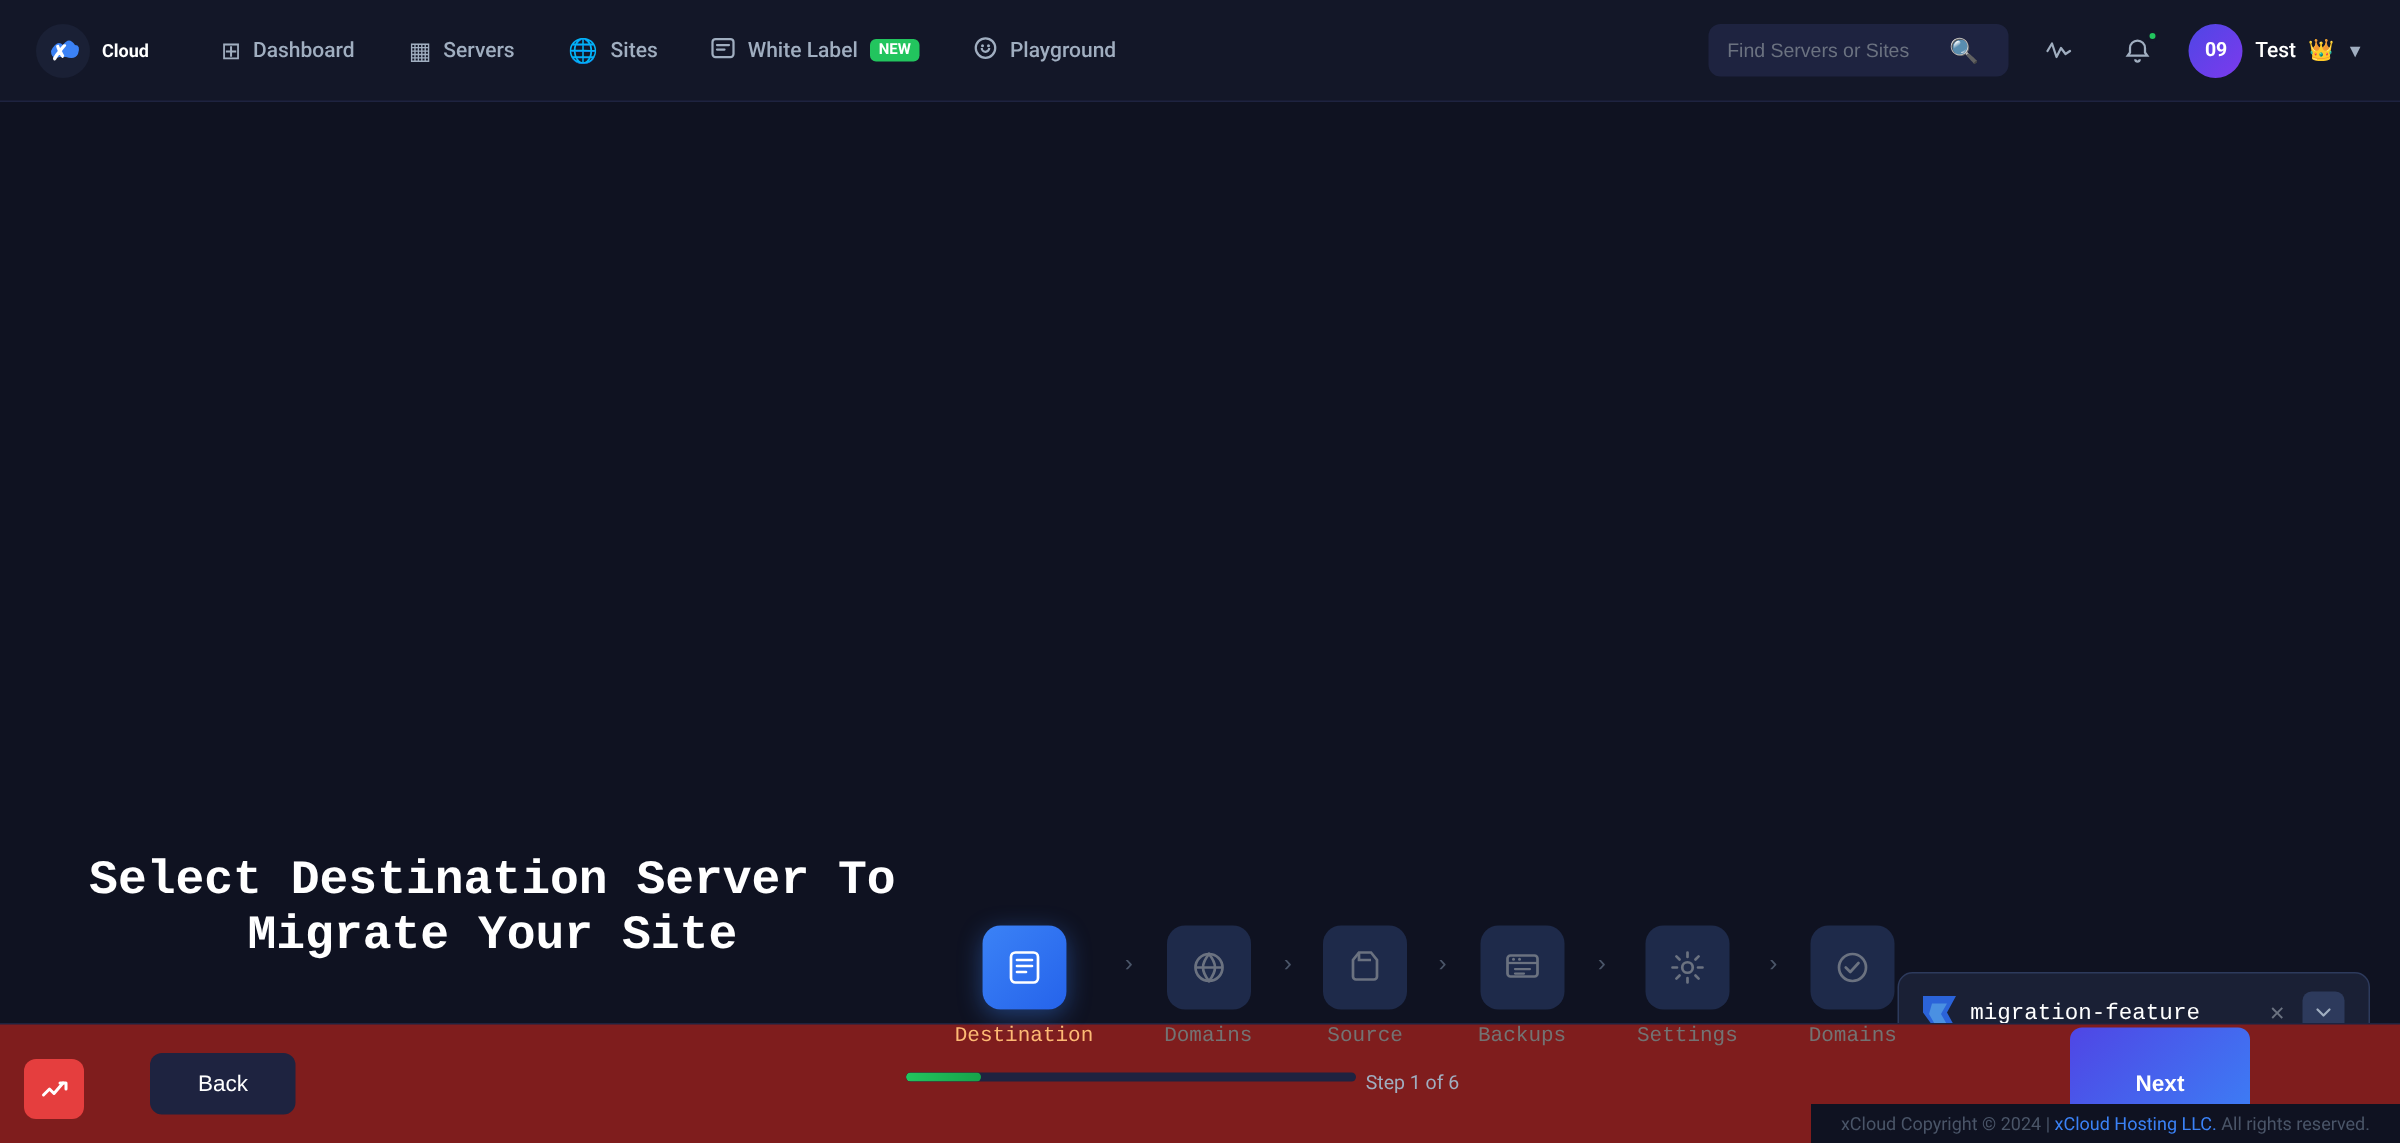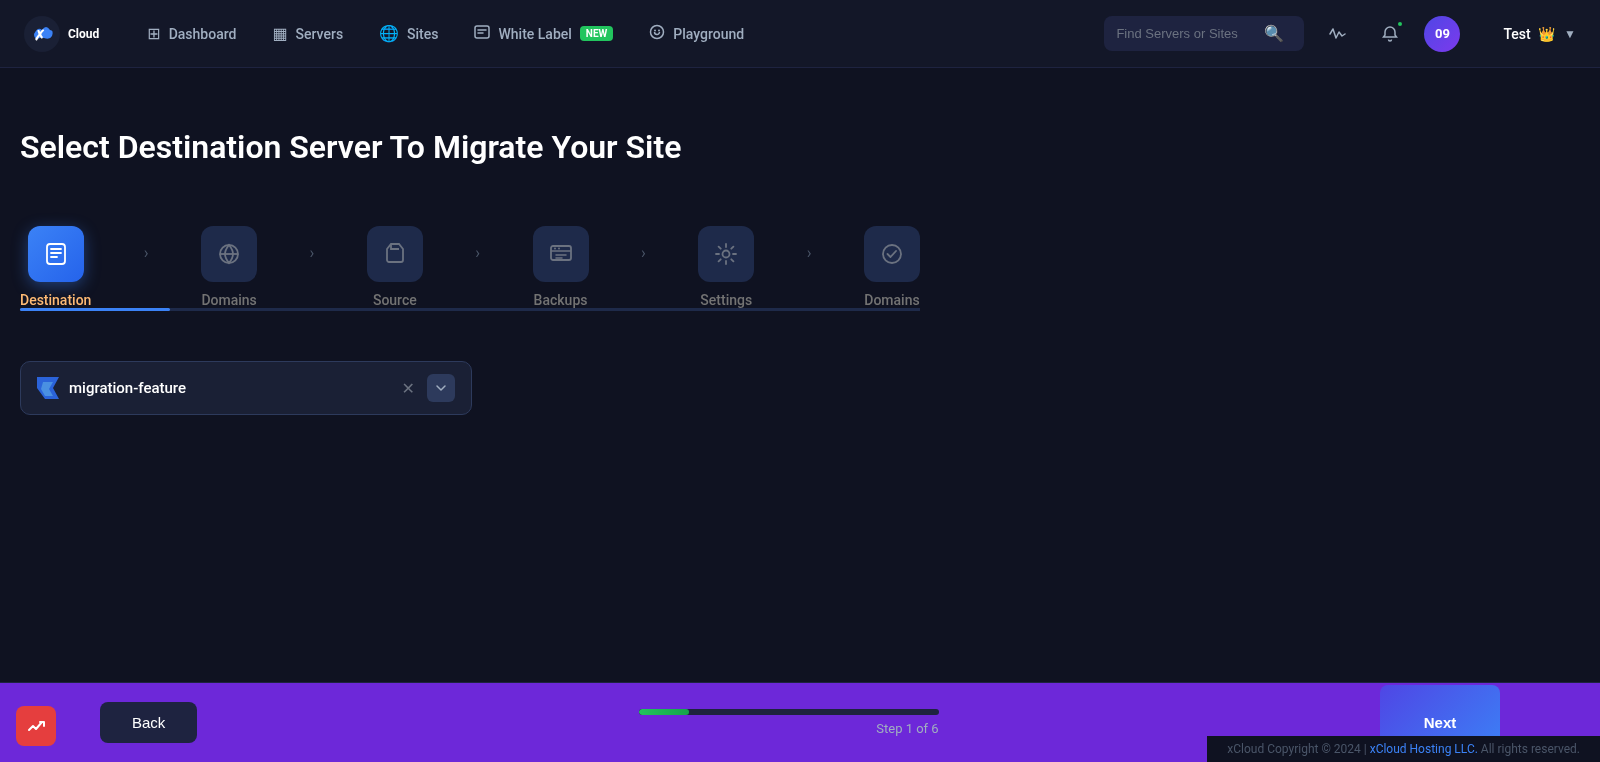--- a/index.html
+++ b/index.html
@@ -128,31 +128,31 @@
     .user-menu {
       display: flex;
       align-items: center;
       gap: 8px;
       cursor: pointer;
     }
     .user-name {
       font-size: 14px;
       color: #fff;
       font-weight: 500;
-      margin-left: 35px;
     }
     .crown-icon { color: #f59e0b; font-size: 14px; }
 
     
     .main-content {
       display: flex;
-      flex-direction: column;
-      align-items: flex-start;
+      flex-direction: row;
+      align-items: flex-end;
       padding: 60px 20px 20px;
       min-height: calc(762px - 68px - 40px);
+      font-family: Liberation Mono, monospace;
     }
 
     .page-title {
       font-size: 32px;
       font-weight: 600;
       color: #fff;
       text-align: center;
       margin-bottom: 60px;
     }
 
@@ -274,42 +274,42 @@
       font-size: 14px;
     }
 
     
     .bottom-bar {
       position: fixed;
       bottom: 0;
       left: 0;
       right: 0;
       height: 80px;
-      background: #6d28d9;
+      background: #7f1d1d;
       border-top: 1px solid #1e2340;
       display: flex;
       align-items: center;
       justify-content: space-between;
       padding: 0 100px;
     }
     .back-btn {
       background: #1e2340;
       color: #fff;
       border: none;
       border-radius: 8px;
       padding: 12px 32px;
       font-size: 15px;
       font-weight: 500;
       cursor: pointer;
     }
 
     .progress-section {
       display: flex;
-      flex-direction: column;
-      align-items: flex-end;
+      flex-direction: row;
+      align-items: flex-start;
       gap: 6px;
     }
     .progress-bar-track {
       width: 300px;
       height: 6px;
       background: #1e2340;
       border-radius: 3px;
       overflow: hidden;
     }
     .progress-bar-fill {

